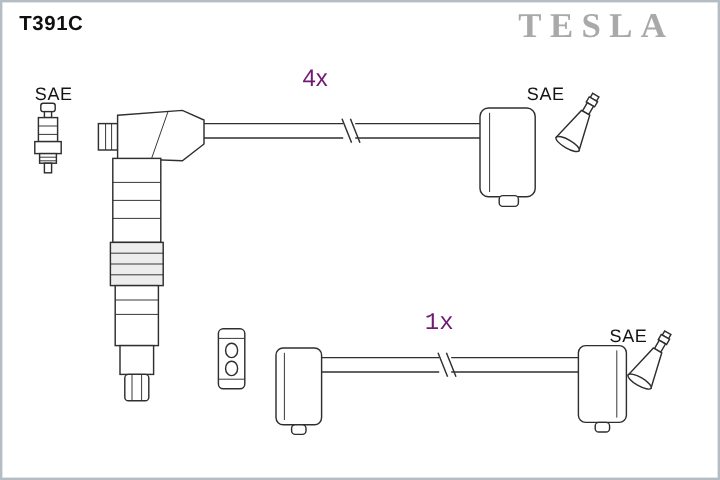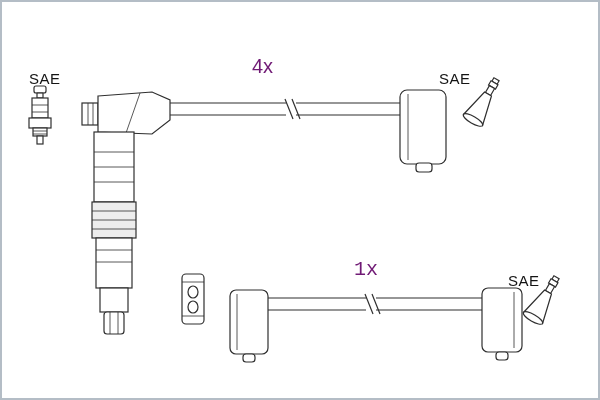--- a/index.html
+++ b/index.html
@@ -45,20 +45,22 @@
   svg .part{fill:#ffffff;stroke:#2f2f2f;stroke-width:1.2;}
   svg .shade{fill:#ededed;stroke:#2f2f2f;stroke-width:1.2;}
   svg .line{stroke:#2f2f2f;stroke-width:1.2;fill:none;}
   svg .thin{stroke:#2f2f2f;stroke-width:0.8;fill:none;}
 </style>
 </head>
 <body>
 
 <div class="frame">
 
+  <div class="product-code">T391C</div>
+  <div class="brand">TESLA</div>
 
   <div class="qty qty-4x">4x</div>
   <div class="qty qty-1x">1x</div>
 
   <div class="sae sae-top-left">SAE</div>
   <div class="sae sae-top-right">SAE</div>
   <div class="sae sae-right">SAE</div>
 
   <svg class="diagram" width="600" height="400" viewBox="0 0 600 400">
 

